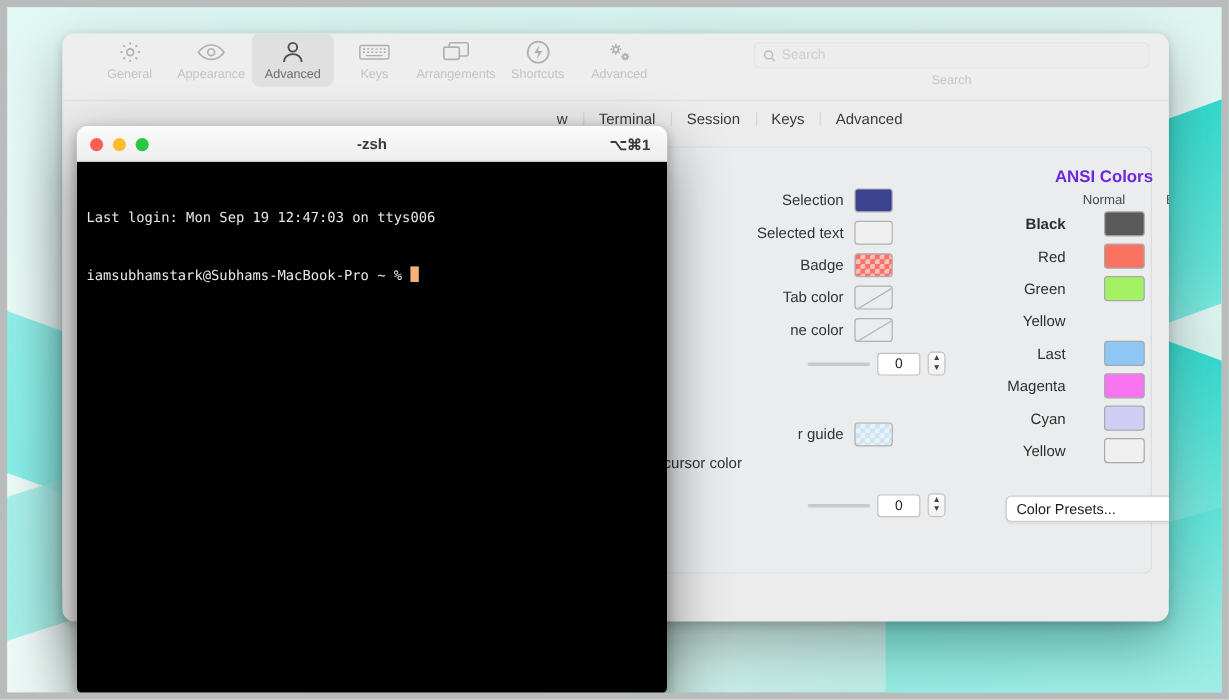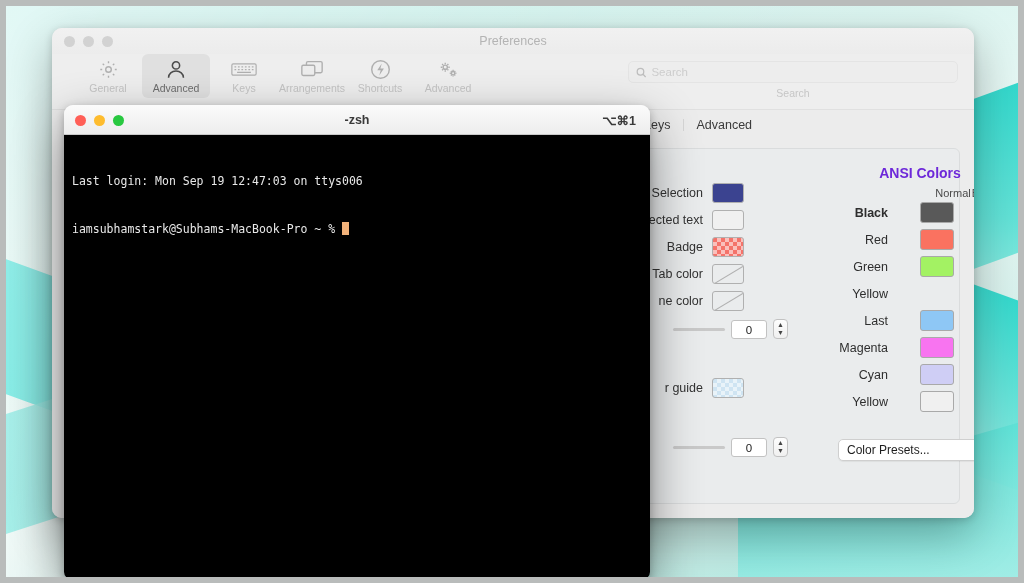--- a/index.html
+++ b/index.html
@@ -233,21 +233,21 @@
     display: flex; align-items: center; justify-content: space-between;
     padding: 0 8px;
     font-size: 12px; color: #1d1d1d;
     box-shadow: 0 1px 1px rgba(0,0,0,.06);
   }
 
   
   #terminal-window {
     position: absolute;
     left: 58px; top: 99px;
-    width: 586px; height: 474px;
+    width: 492px; height: 474px;
     border-radius: 9px 9px 7px 7px;
     box-shadow: 0 20px 50px rgba(0,0,0,.45), 0 3px 10px rgba(0,0,0,.25);
     overflow: hidden;
   }
   #term-titlebar {
     height: 30px;
     background: linear-gradient(#fbfbfb, #ededed);
     border-bottom: 1px solid #c9c9c9;
     position: relative;
   }
@@ -287,41 +287,42 @@
   <div class="ribbon rb1"></div>
   <div class="ribbon rb2"></div>
   <div class="ribbon rb3"></div>
   <div class="ribbon rb4"></div>
   <div class="ribbon rb5"></div>
   <div class="ribbon rb6"></div>
   <div class="veil"></div>
 
   <div id="prefs-window">
 
-    <div id="prefs-titlebar">
-      <div class="traffic" id="prefs-traffic">
-        <span class="dot"></span>
-        <span class="dot"></span>
-        <span class="dot"></span>
-      </div>
-      <div id="prefs-title">Preferences</div>
-    </div>
 
     <div id="prefs-toolbar">
 
       <div class="tb-item">
         <div class="tb-ico">
           <svg width="21" height="21" viewBox="0 0 24 24" fill="none" stroke="#222" stroke-width="1.6">
             <circle cx="12" cy="12" r="3.2"></circle>
             <path d="M12 2.6v2.2M12 19.2v2.2M2.6 12h2.2M19.2 12h2.2M5.4 5.4l1.6 1.6M17 17l1.6 1.6M18.6 5.4L17 7M7 17l-1.6 1.6"></path>
           </svg>
         </div>
         <div class="tb-lb">General</div>
       </div>
 
+      <div class="tb-item">
+        <div class="tb-ico">
+          <svg width="24" height="21" viewBox="0 0 26 18" fill="none" stroke="#222" stroke-width="1.5">
+            <path d="M1.5 9S5.5 2.5 13 2.5 24.5 9 24.5 9 20.5 15.5 13 15.5 1.5 9 1.5 9z"></path>
+            <circle cx="13" cy="9" r="3.1"></circle>
+          </svg>
+        </div>
+        <div class="tb-lb">Appearance</div>
+      </div>
 
       <div class="tb-item selected">
         <div class="tb-ico">
           <svg width="20" height="21" viewBox="0 0 22 22" fill="none" stroke="#333" stroke-width="1.7">
             <circle cx="11" cy="6.5" r="4"></circle>
             <path d="M2.8 20c0-4.3 3.7-7.3 8.2-7.3s8.2 3 8.2 7.3"></path>
           </svg>
         </div>
         <div class="tb-lb">Advanced</div>
       </div>
@@ -440,21 +441,21 @@
         <div class="stepper-row" style="left:408px; top:288px;">
           <div class="slider-track"></div>
           <div class="num-field">0</div>
           <div class="stepper">
             <i>▲</i>
             <i>▼</i>
           </div>
         </div>
 
         <div id="ansi-title">ANSI Colors</div>
-        <div class="ansi-col-head" style="left:630px; top:38px;margin-left:33px;">Normal</div>
+        <div class="ansi-col-head" style="left:630px; top:38px;">Normal</div>
         <div class="ansi-col-head" style="left:696px; top:38px;">Bright</div>
 
         <div class="ansi-row" style="left:545px; top:53px;font-weight:bold;">
           <div class="ansi-name">Black</div>
           <div class="ansi-gap"></div>
           <div class="ansi-sw" style="background:#595959;"></div>
           <div class="ansi-gap"></div>
 
         </div>
 

